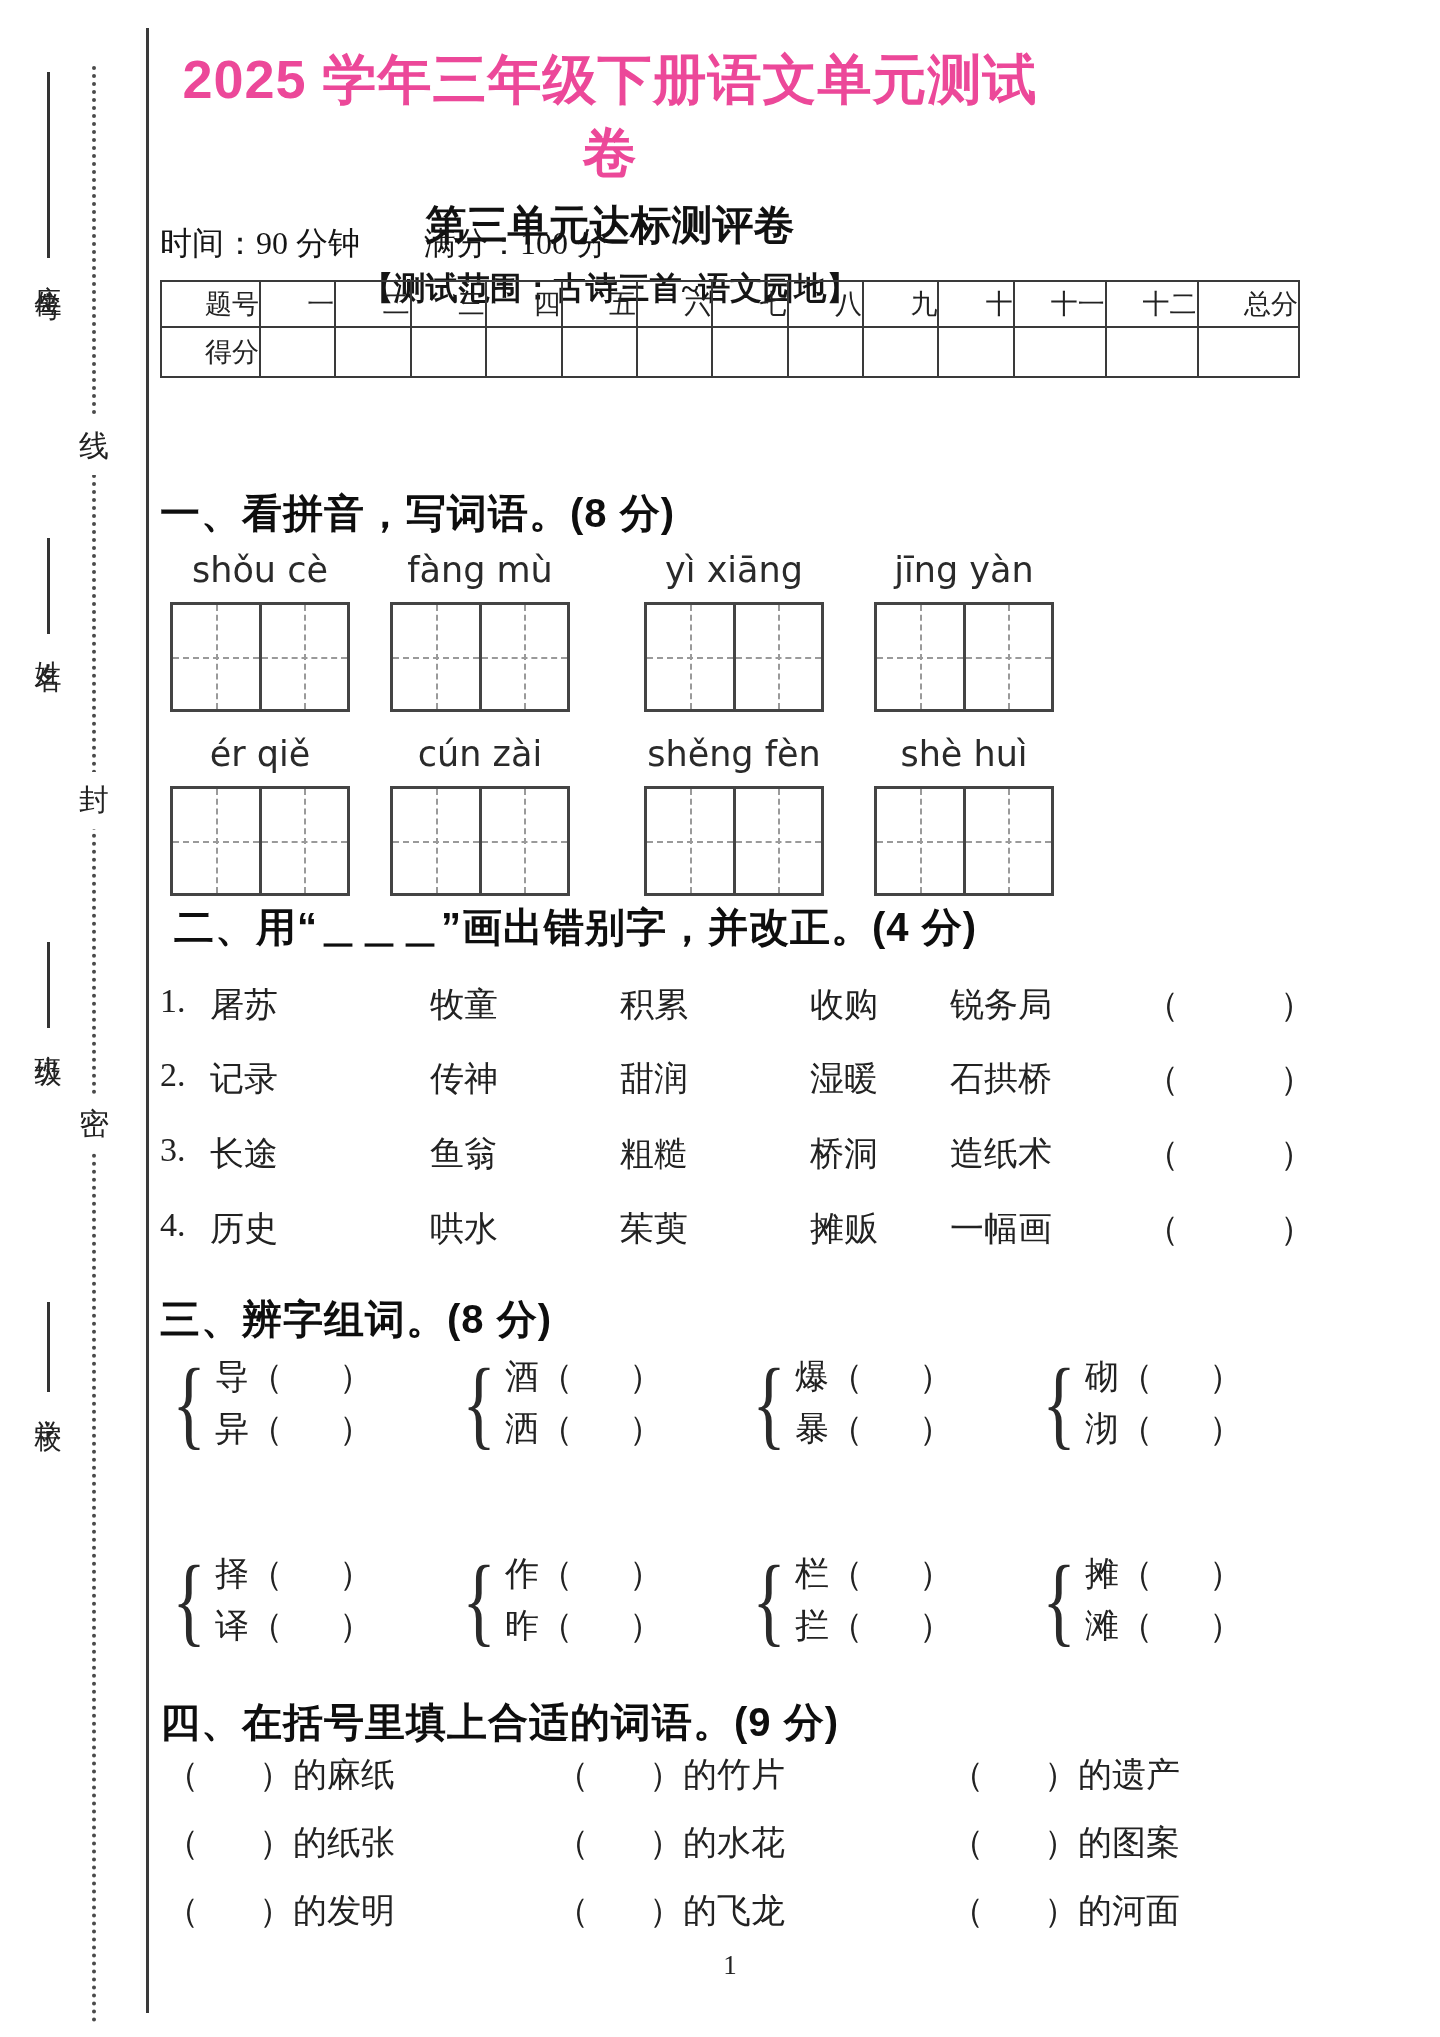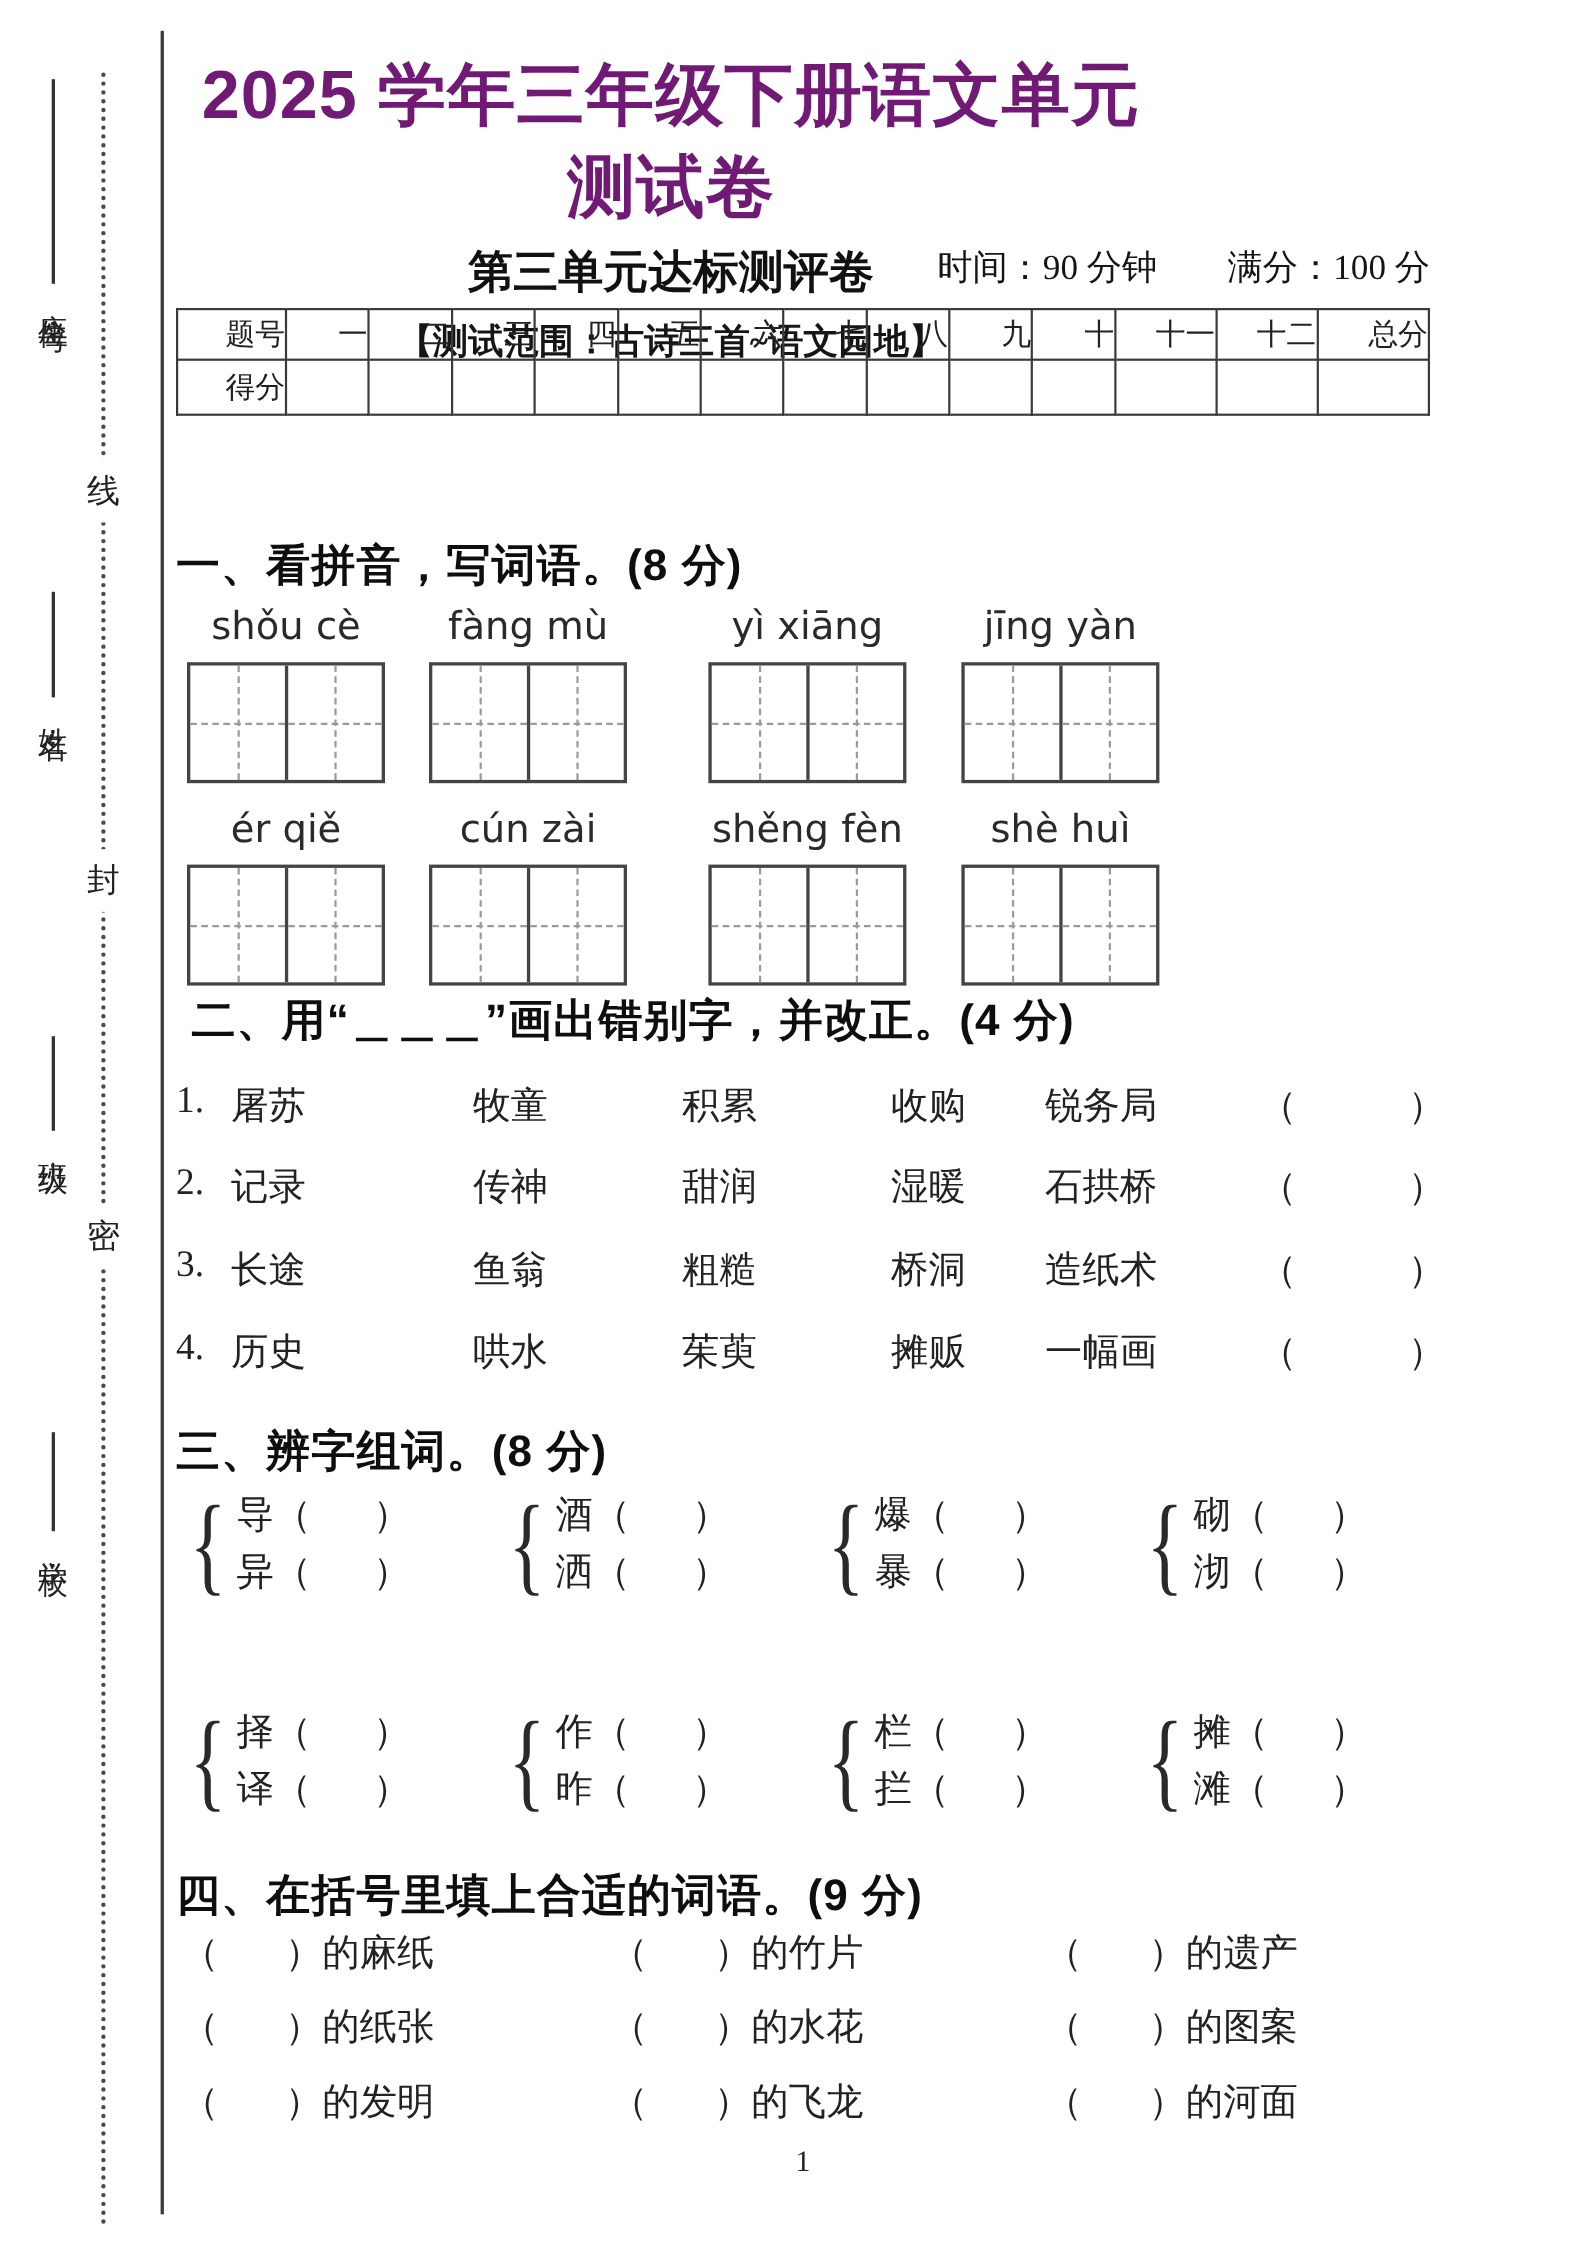--- a/index.html
+++ b/index.html
@@ -25,26 +25,26 @@
   .sf-line{width:0;border-left:3px solid #333;margin:0 auto 6px auto;}
   .sf1 .sf-line{height:186px;} .sf2 .sf-line{height:96px;}
   .sf3 .sf-line{height:86px;}  .sf4 .sf-line{height:90px;}
   .sf-label{writing-mode:vertical-rl;text-orientation:upright;margin:0 auto;
     font-size:27px;letter-spacing:5px;color:#222;}
 
   
   .content{position:absolute;left:160px;top:0;width:1140px;height:2037px;}
   .hdr{position:absolute;top:44px;left:0;width:900px;text-align:center;}
   .hdr h1{margin:0;font-family:"Liberation Sans","DejaVu Sans",sans-serif;
-    font-weight:bold;font-size:62px;color:#701a75;letter-spacing:1px;}
+    font-weight:bold;font-size:54px;color:#ec4899;letter-spacing:1px;}
   .hdr h2{margin:8px 0 0 0;font-family:"Liberation Sans","DejaVu Sans",sans-serif;
     font-weight:bold;font-size:41px;color:#111;}
   .scope{margin-top:14px;font-size:32px;font-weight:bold;color:#151515;}
   .timeline{position:absolute;top:222px;left:0;width:1140px;display:flex;
-    justify-content:flex-end;gap:64px;font-size:32px;color:#151515;}
+    justify-content:flex-start;gap:64px;font-size:32px;color:#151515;}
 
   
   .score-table{position:absolute;top:280px;left:0;width:1140px;
     border-collapse:collapse;table-layout:fixed;font-size:27px;color:#222;}
   .score-table td{border:2.5px solid #3a3a3a;text-align:right;padding:0;}
   .score-table tr.hrow td{height:44px;}
   .score-table tr.srow td{height:48px;}
   .score-table col.clbl{width:8.4%;} .score-table col.cnum{width:6.4%;}
   .score-table col.cwide{width:7.8%;} .score-table col.ctot{width:8.6%;}
 

